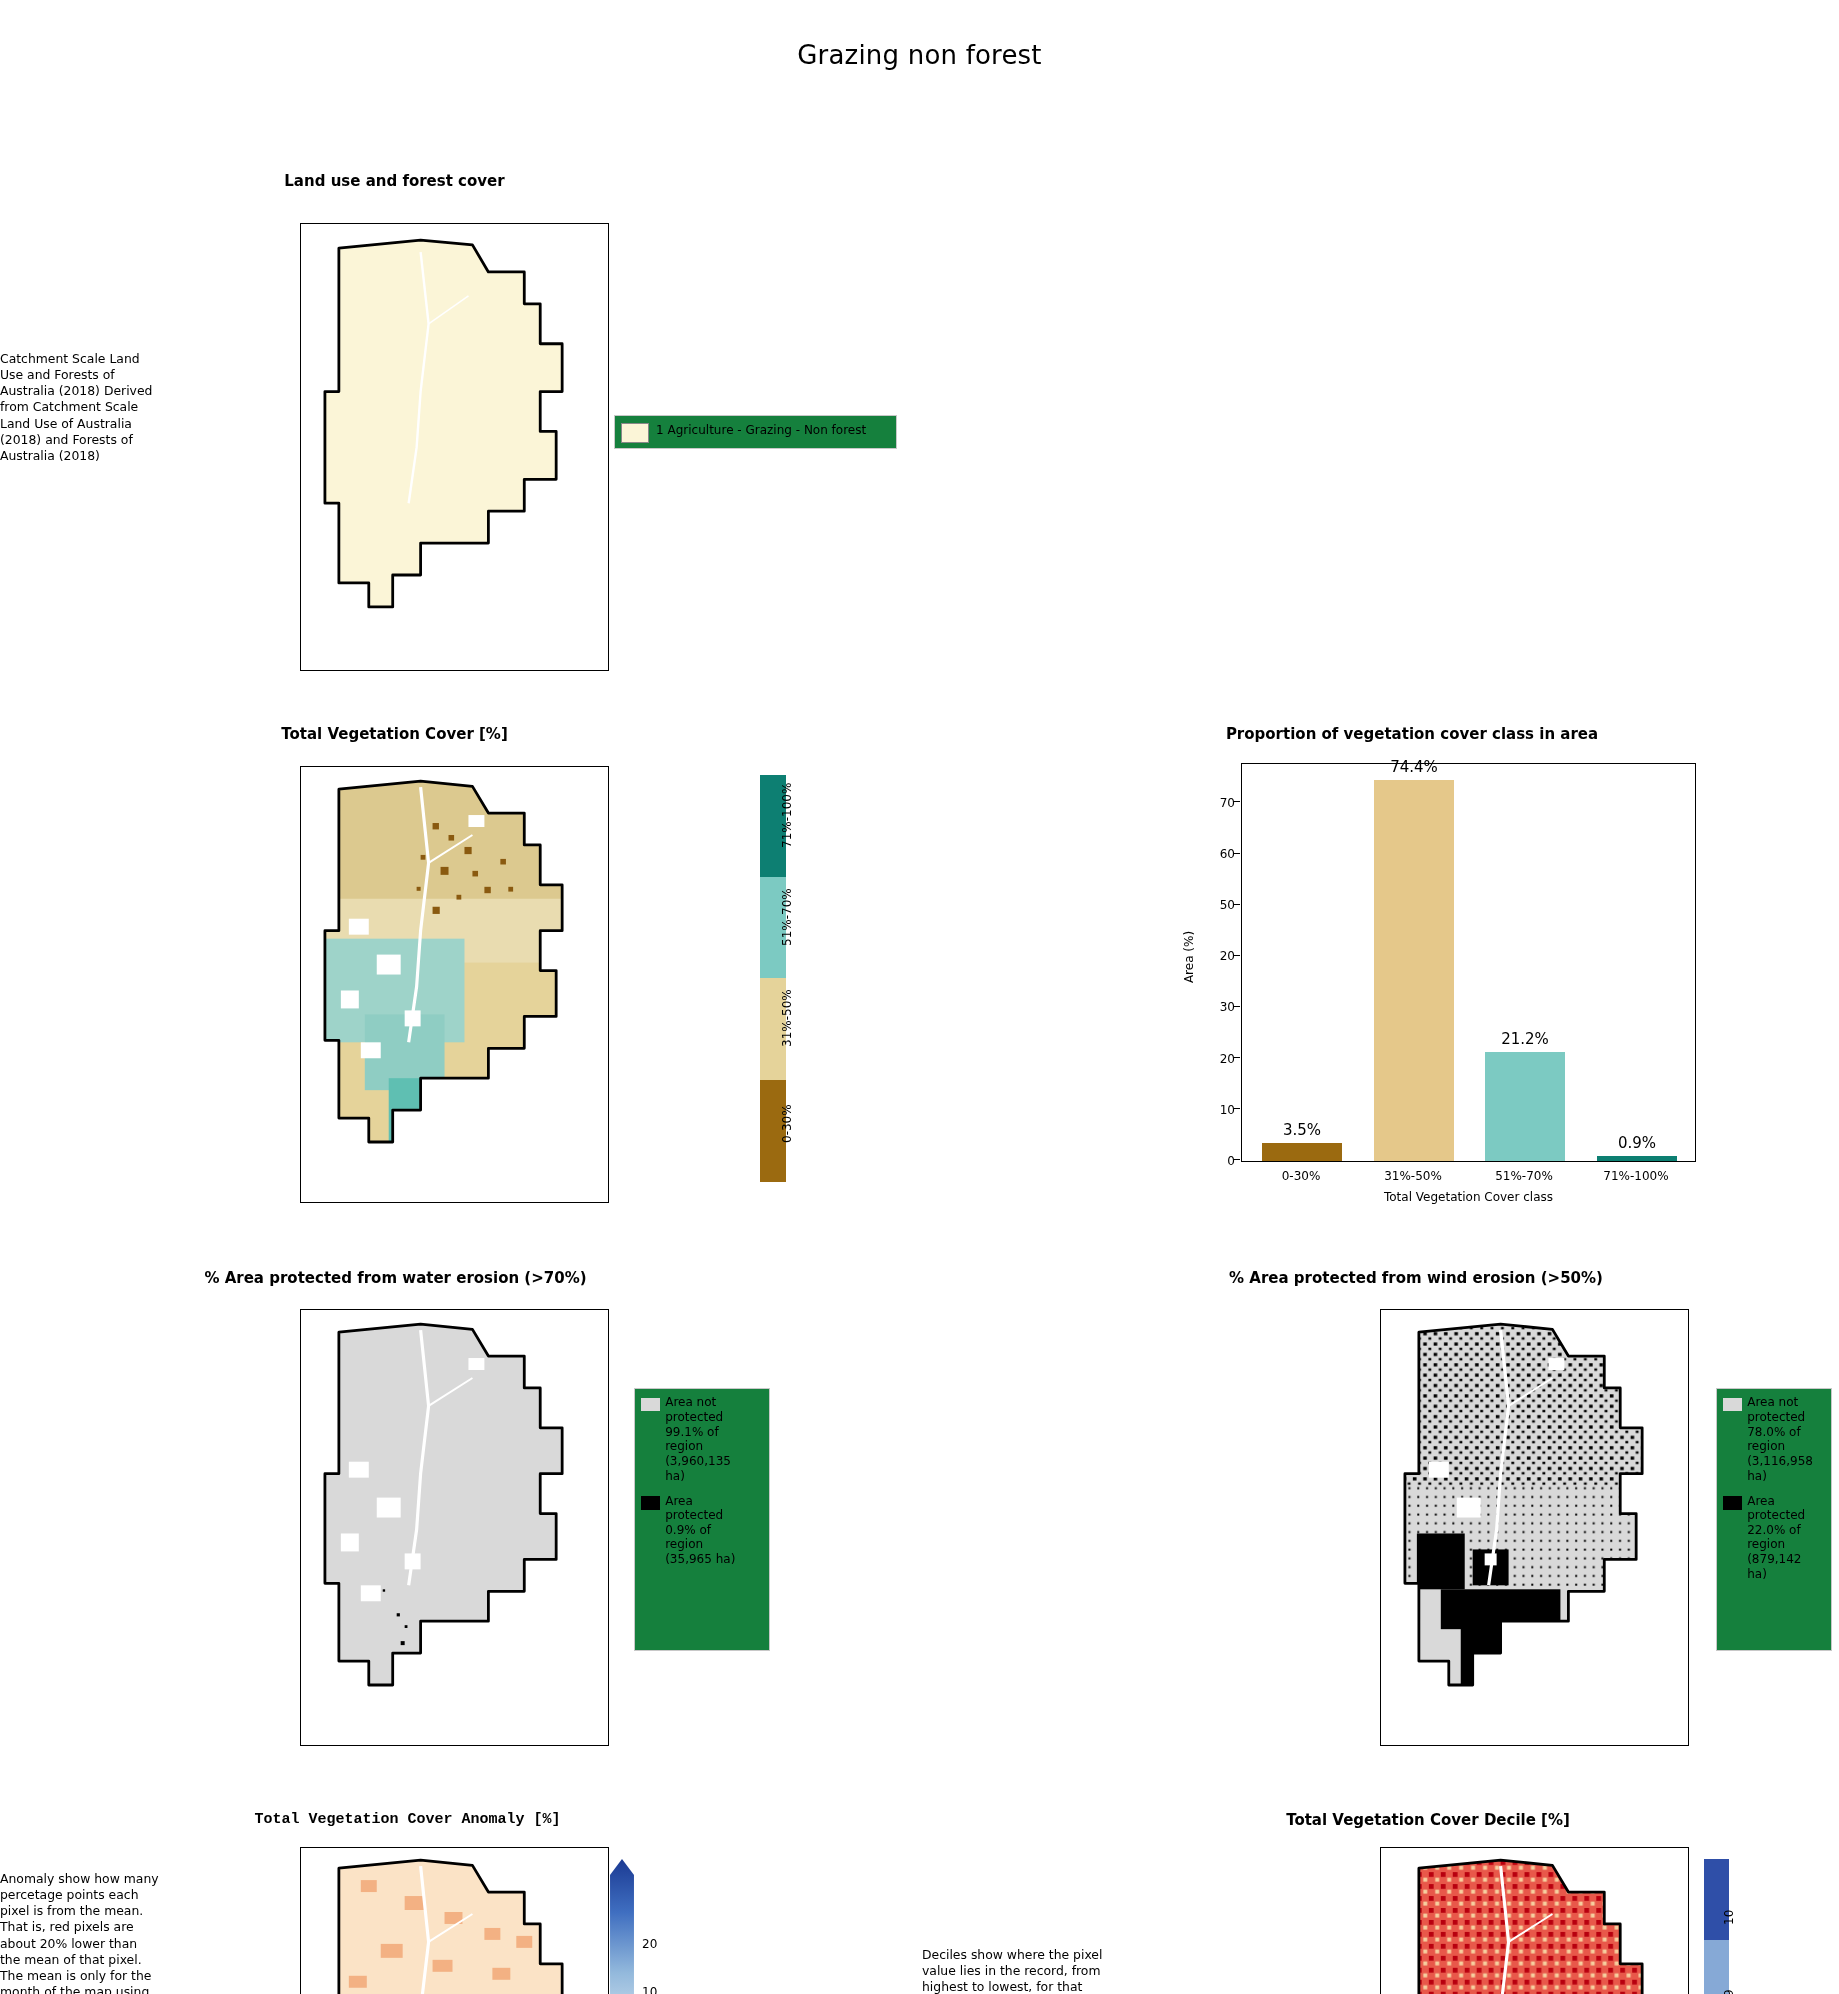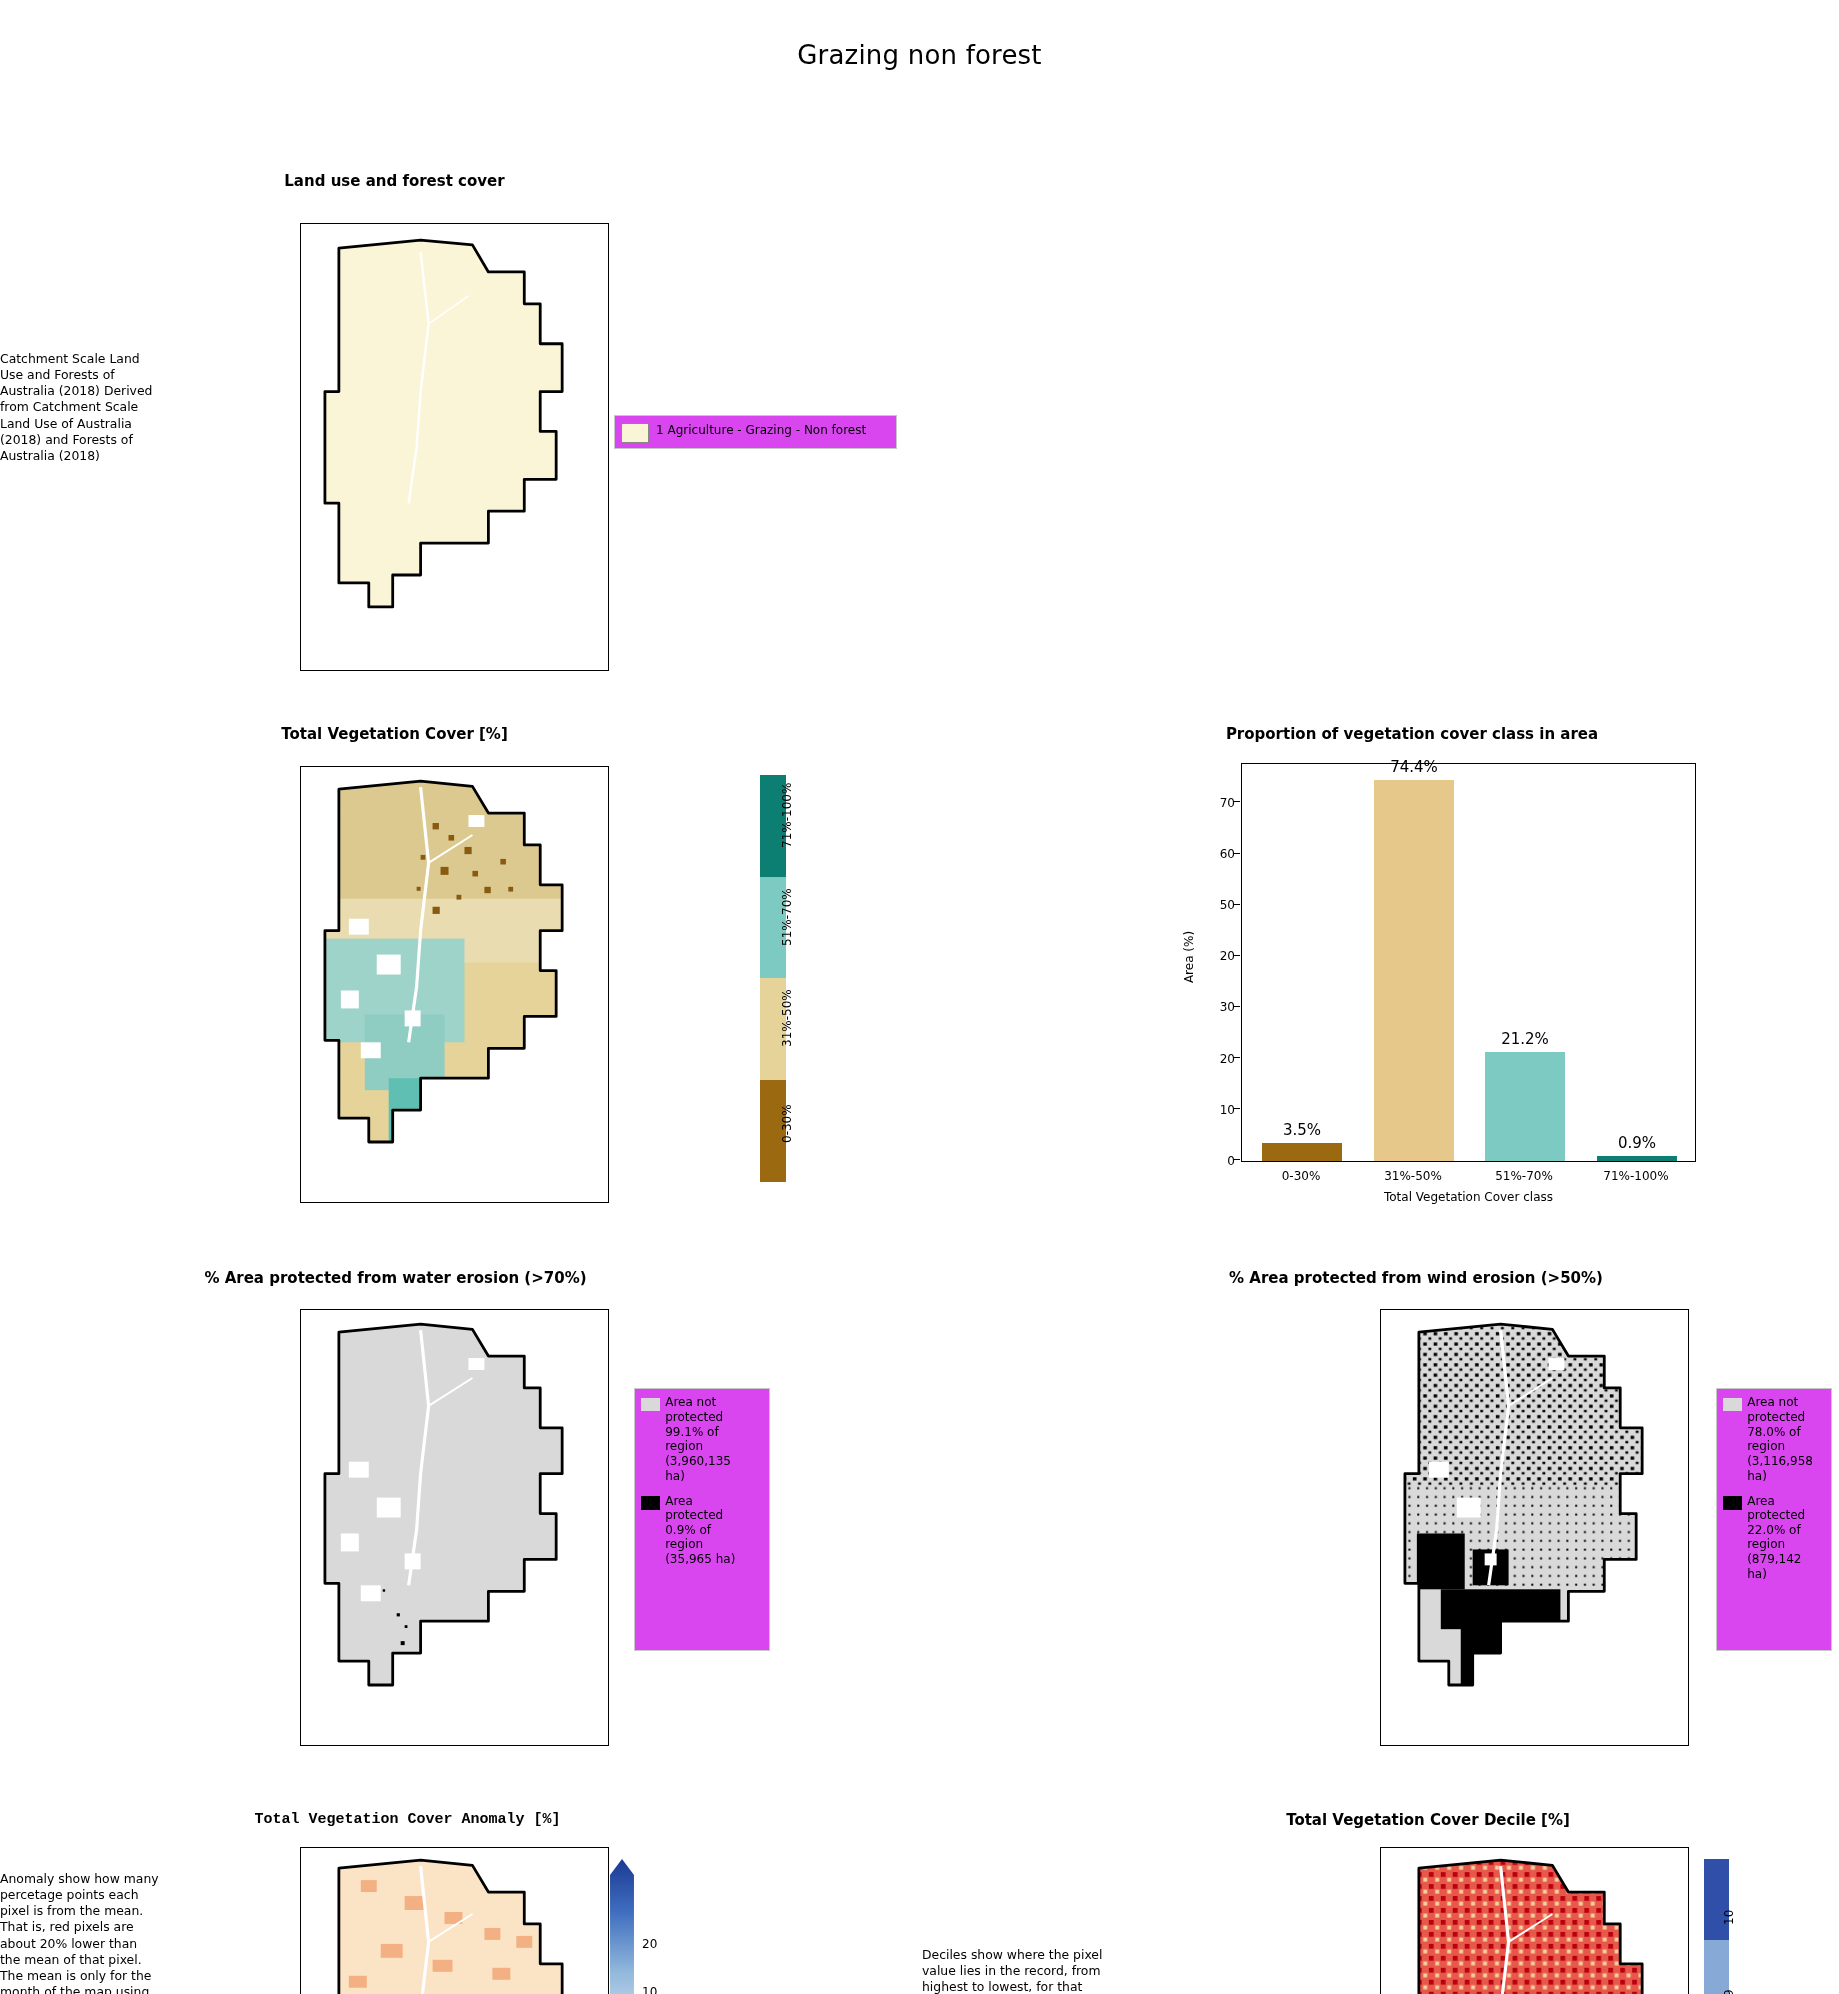--- a/index.html
+++ b/index.html
@@ -26,21 +26,21 @@
   .panel-title { font-size:15px; font-weight:bold; text-align:center; }
 
   
   .note { font-size:12.4px; line-height:1.30; }
 
   
   .map-frame { border:0.8px solid #000; background:#ffffff; position:absolute; overflow:hidden; }
 
   
   .legend-box {
-    border:0.4px solid #c8c8c8; background:#d946ef;
+    border:0.4px solid #c8c8c8; background:#15803d;
     position:absolute; box-sizing:border-box;
   }
   .legend-row { display:flex; align-items:flex-start; }
   .legend-swatch { flex:0 0 auto; }
   .legend-label { font-size:12px; line-height:1.22; }
 
   
   #barchart-frame { border:0.8px solid #000; background:#fff; position:absolute; box-sizing:border-box; }
   .bc-axis-label { font-size:12px; }
   .bc-tick { font-size:12px; }

